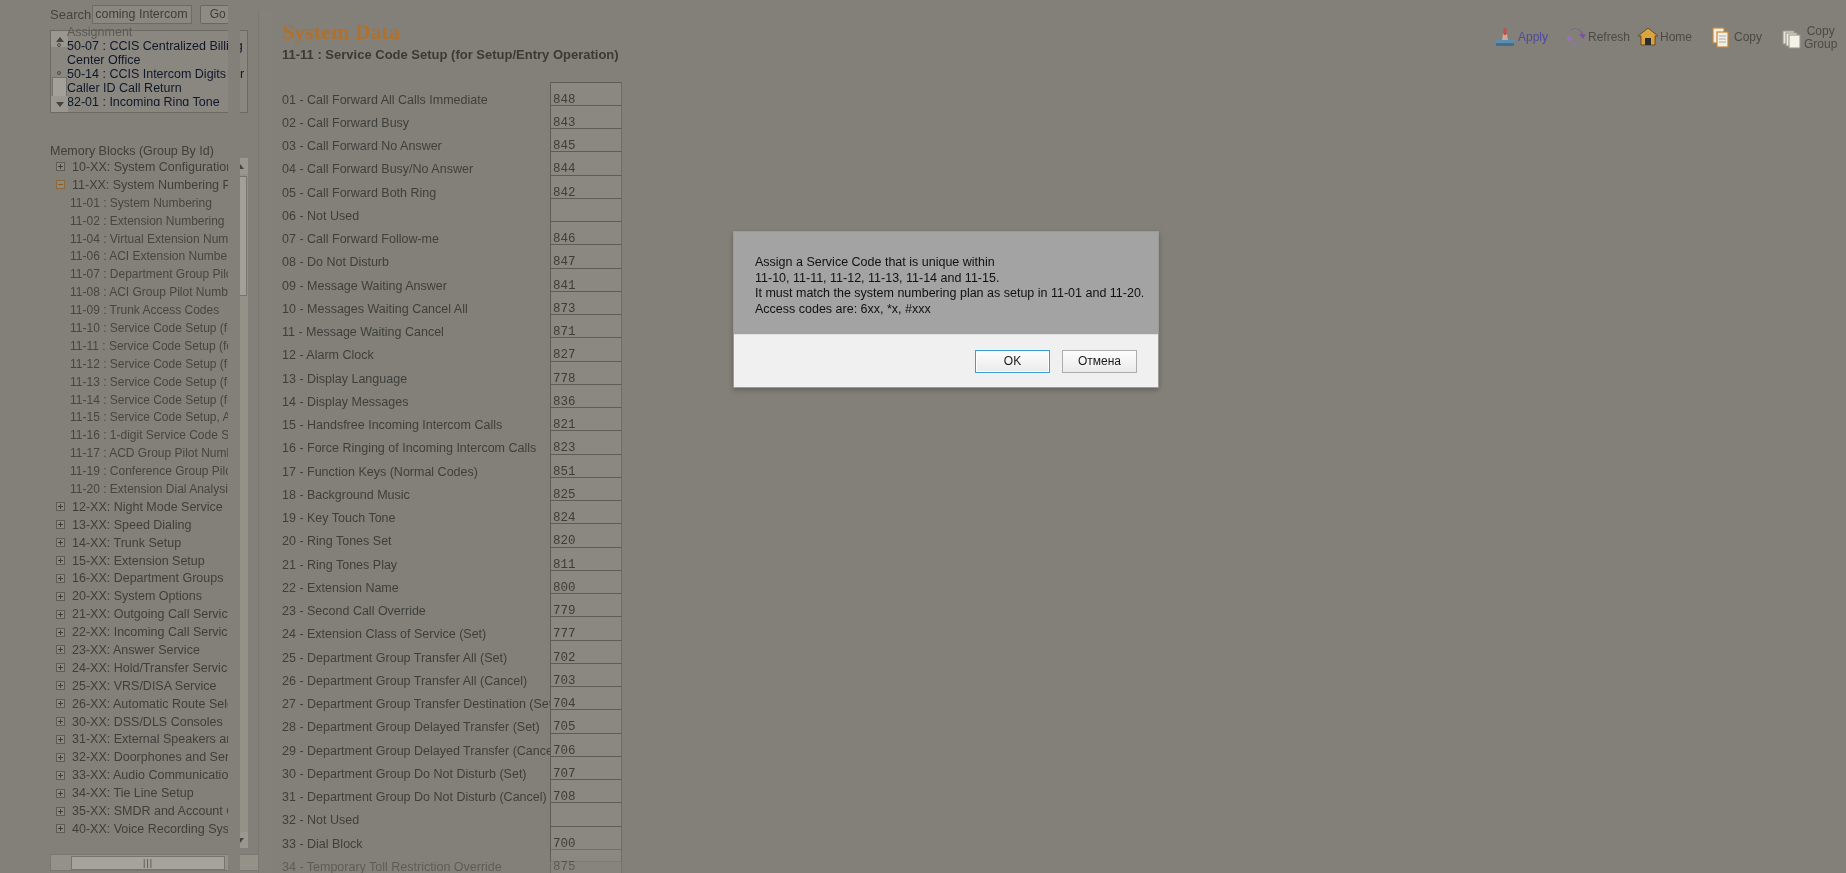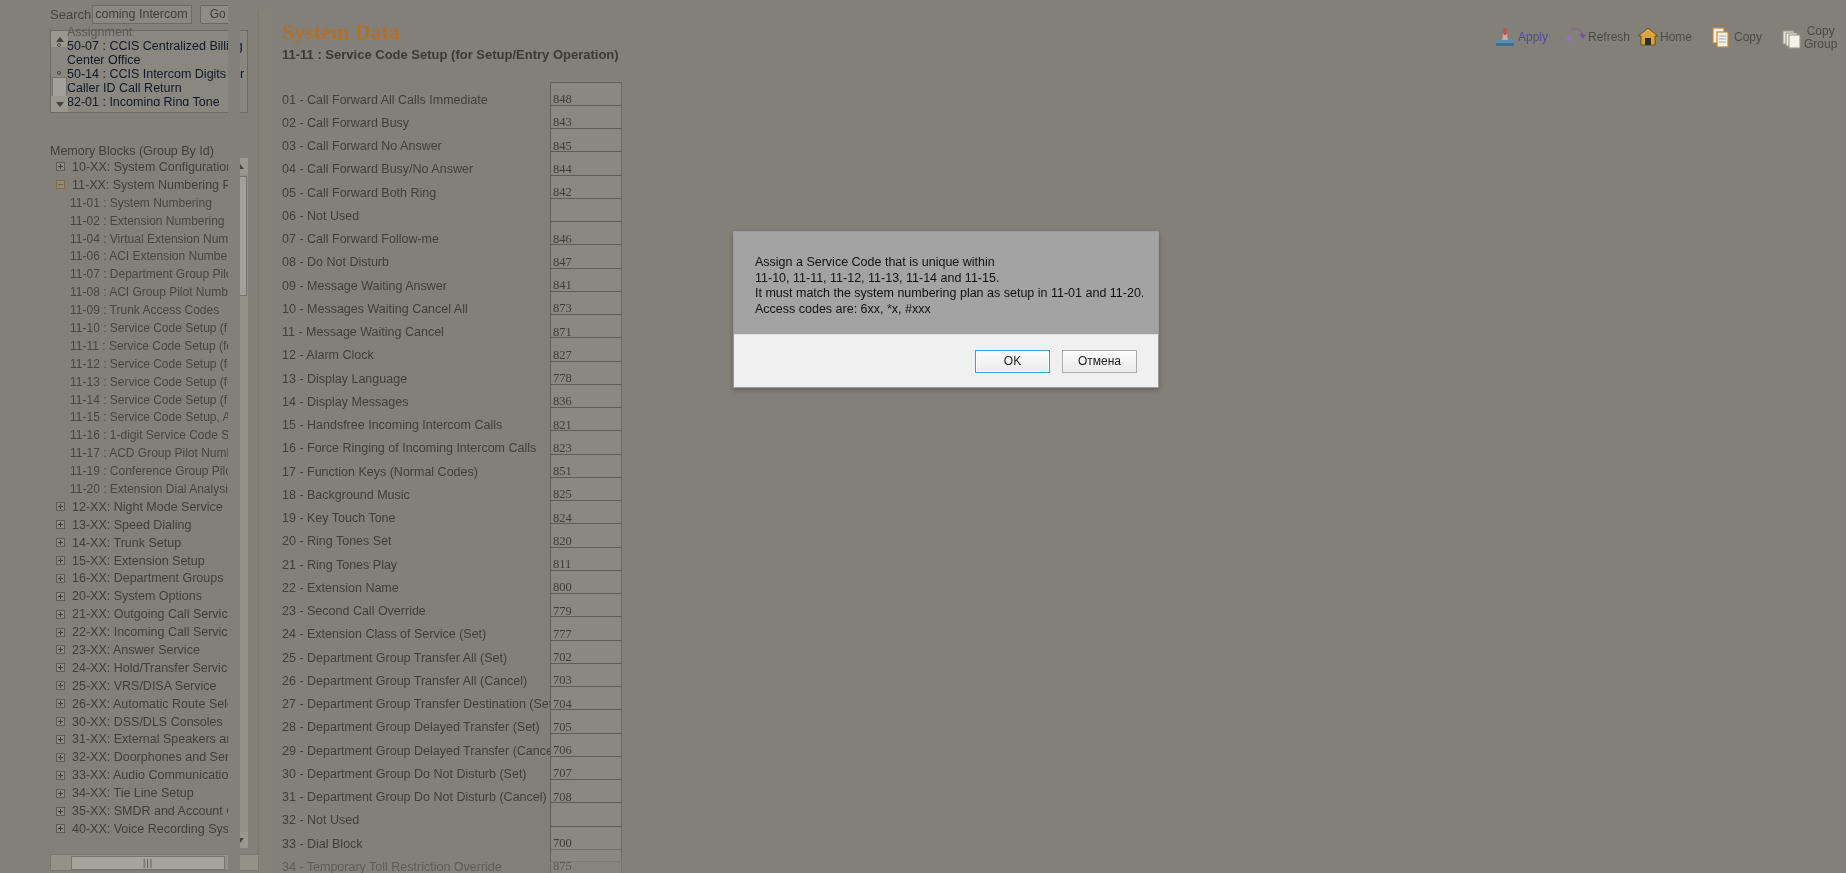--- a/index.html
+++ b/index.html
@@ -283,21 +283,21 @@
     width: 72px; height: 17px;
     background: #8b8881;
     border: 1px solid #6f6c66;
     border-top-color: #5f5c57;
     border-left-color: #5f5c57;
     font-size: 12.5px;
     color: #3d3d3a;
     padding: 17px 2px;
     display: flex;
     align-items: center;
-    font-family: Liberation Serif, serif;
+    font-family: Liberation Mono, monospace;
   }
   .form-row.cut { opacity: .55; }
 
   
   #content-left-edge {
     position: absolute;
     left: 258px; top: 10px;
     width: 14px; height: 863px;
     background: #848178;
     border-left: 1px solid #7b7871;

